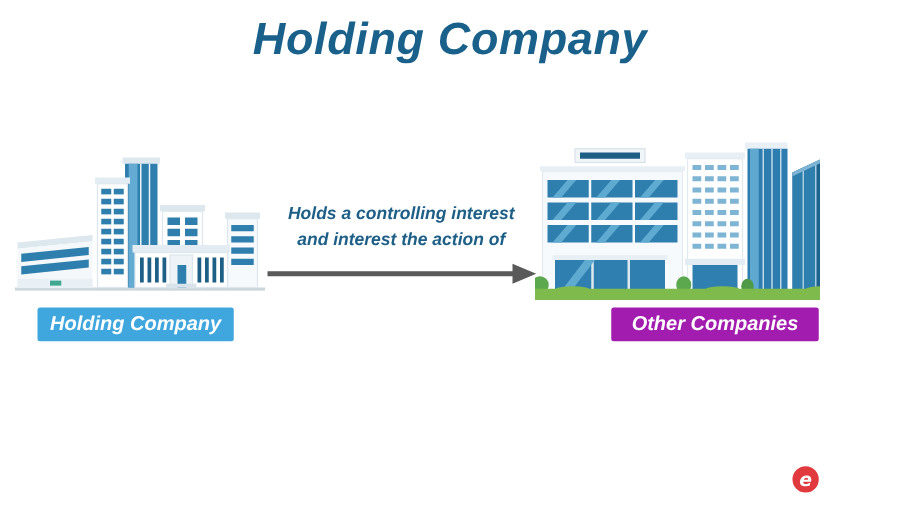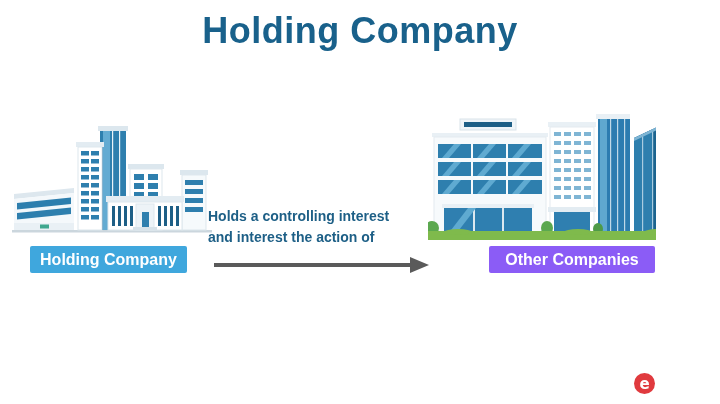--- a/index.html
+++ b/index.html
@@ -1,35 +1,35 @@
 <!DOCTYPE html>
 <html><head>
 <meta charset="utf-8">
 <style>
   html,body{margin:0;padding:0;background:#fff;}
   .stage{
     position:relative;width:656px;height:404px;background:#ffffff;
-    font-family:"Liberation Sans",sans-serif;overflow:hidden;
+    font-family:"Liberation Sans",sans-serif;overflow:hidden;font-style:italic;
   }
   .page-title{
     position:absolute;top:6px;left:0;width:720px;height:50px;
     text-align:center;font-size:36px;line-height:50px;font-weight:bold;
     color:#19618B;letter-spacing:0.5px;
   }
   .illustration{position:absolute;}
   .illustration-left{left:10px;top:116px;width:205px;height:124px;}
   .illustration-right{left:428px;top:106px;width:275px;height:140px;}
   .entity-label{
     position:absolute;height:27px;display:flex;align-items:center;justify-content:center;
     color:#ffffff;font-weight:bold;font-size:16px;border-radius:2px;
   }
   .label-holding{left:30px;top:246px;width:157px;background:#3FA7DD;}
-  .label-other{left:489px;top:246px;width:166px;background:#8b5cf6;}
+  .label-other{left:489px;top:246px;width:166px;background:#a21caf;}
   .relationship{
-    position:absolute;left:208px;top:160px;width:226px;margin-top:46px;
+    position:absolute;left:208px;top:160px;width:226px;text-align:center;
   }
   .relationship .rel-text{
     font-size:14px;font-weight:bold;color:#1D5F86;line-height:21px;display:block;
   }
   .relationship .rel-arrow{display:block;margin:8px auto 0 auto;}
   .brand{
     position:absolute;left:633px;top:372px;display:flex;align-items:center;gap:6px;
   }
   .brand-text{
     font-size:13px;font-weight:600;color:#8D8F92;letter-spacing:1.2px;

